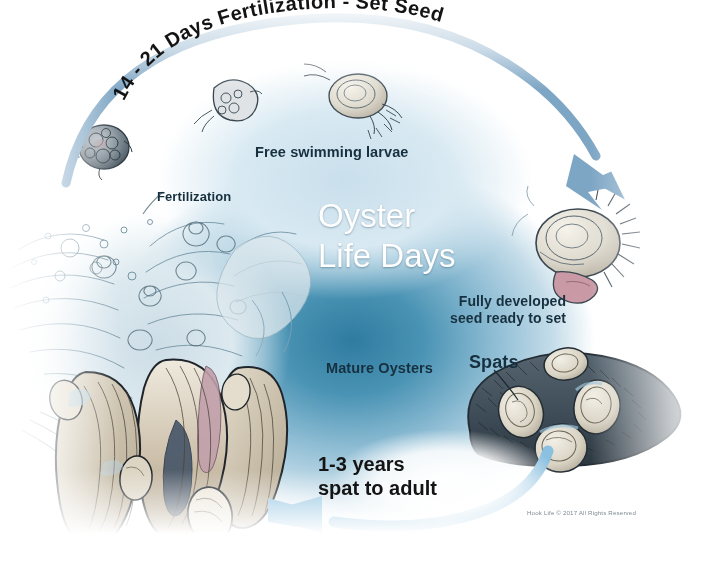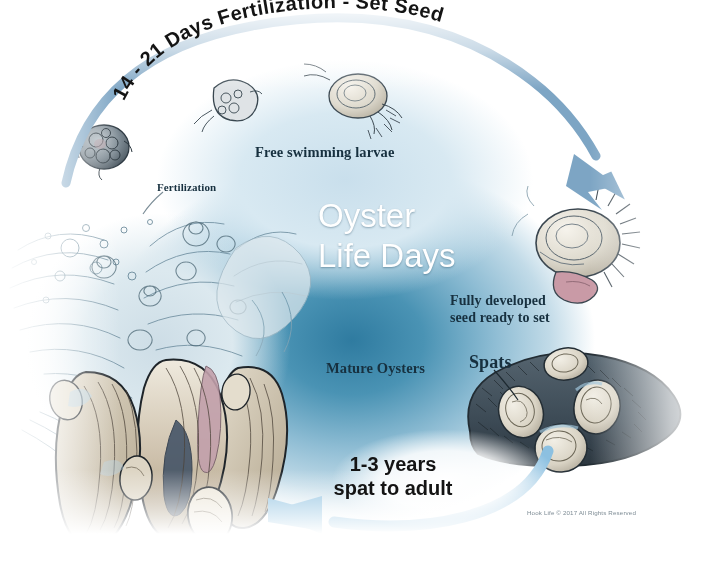--- a/index.html
+++ b/index.html
@@ -23,37 +23,37 @@
     background:linear-gradient(to left, #ffffff 0%, rgba(255,255,255,0.7) 38%, rgba(255,255,255,0) 100%);}
   .water-topfade{position:absolute;left:0;top:0;width:720px;height:90px;
     background:linear-gradient(to bottom, #ffffff 0%, rgba(255,255,255,0.6) 55%, rgba(255,255,255,0) 100%);}
   .bottom-glow{position:absolute;left:300px;top:415px;width:290px;height:130px;
     background:radial-gradient(ellipse 50% 50% at 50% 50%, #ffffff 0%, rgba(255,255,255,0.85) 45%, rgba(255,255,255,0) 78%);}
 
   svg.layer{position:absolute;left:0;top:0;width:720px;height:573px;overflow:visible;}
 
   
   .lbl{position:absolute;color:#17303f;font-weight:bold;letter-spacing:.1px;
-       font-family:Liberation Serif, serif;line-height:1.18;}
+       font-family:Liberation Sans, sans-serif;line-height:1.18;text-align:right;}
 
   #title{position:absolute;left:318px;top:196px;width:200px;color:#ffffff;
     font-size:33px;font-weight:normal;line-height:1.22;text-align:left;
     text-shadow:0 1px 2px rgba(20,60,85,.38);font-family:"Liberation Sans",sans-serif;}
 
-  #lbl-fert{left:157px;top:181px;font-size:11px;}
+  #lbl-fert{left:157px;top:189px;font-size:13px;}
   #lbl-larvae{left:255px;top:144px;font-size:14.5px;}
   #lbl-seed{left:450px;top:293px;font-size:14px;}
   #lbl-spats{left:469px;top:352px;font-size:18px;}
   #lbl-mature{left:326px;top:360px;font-size:14.5px;}
 
   #arc-top-text{position:absolute;left:0;top:0;width:720px;height:120px;}
   #arc-top-text text{font-family:"Liberation Sans",sans-serif;font-size:20px;
     font-weight:bold;fill:#141414;letter-spacing:.4px;}
 
-  #lbl-years{position:absolute;left:318px;top:452px;width:150px;text-align:center;
+  #lbl-years{position:absolute;left:318px;top:452px;width:150px;
     color:#141414;font-size:20px;font-weight:bold;line-height:1.22;
     font-family:"Liberation Sans",sans-serif;}
 
   #copyright{position:absolute;left:527px;top:509px;color:#7d8b94;font-size:6.2px;
     letter-spacing:.15px;font-family:"Liberation Sans",sans-serif;}
 
   .sketch{opacity:.72;}
 </style>
 </head>
 <body>

